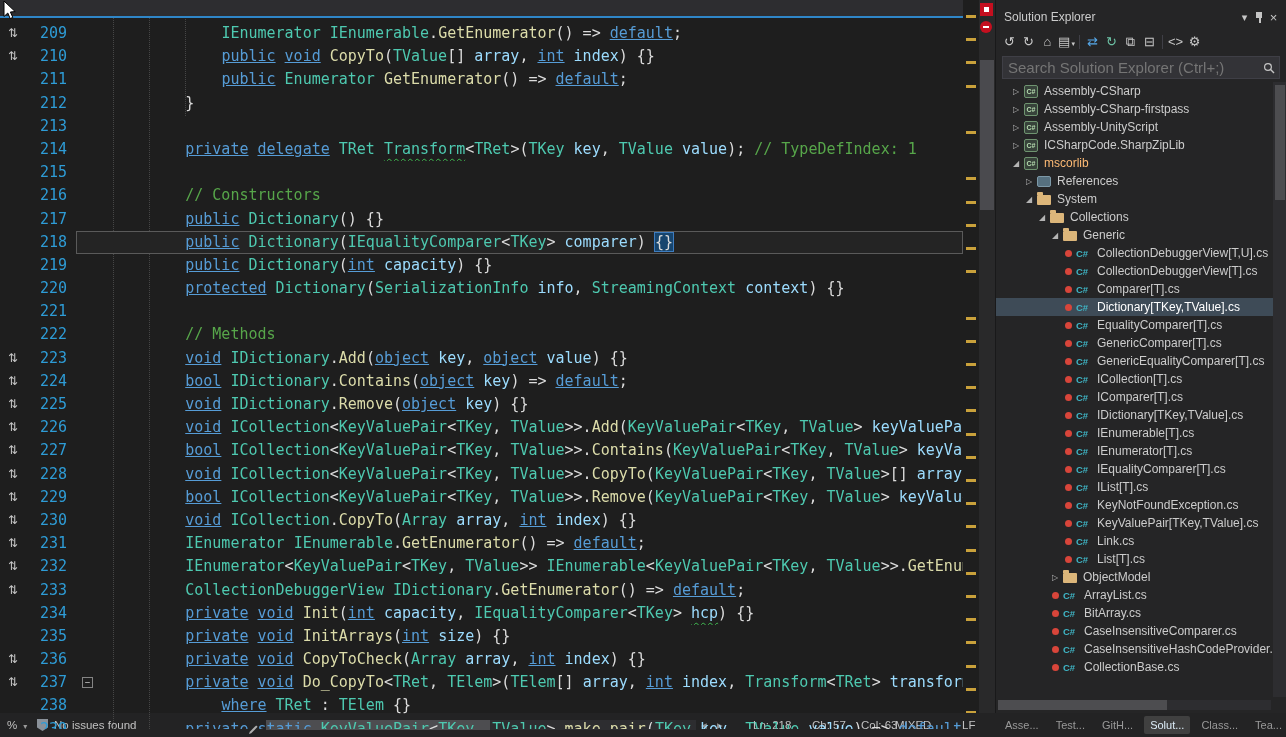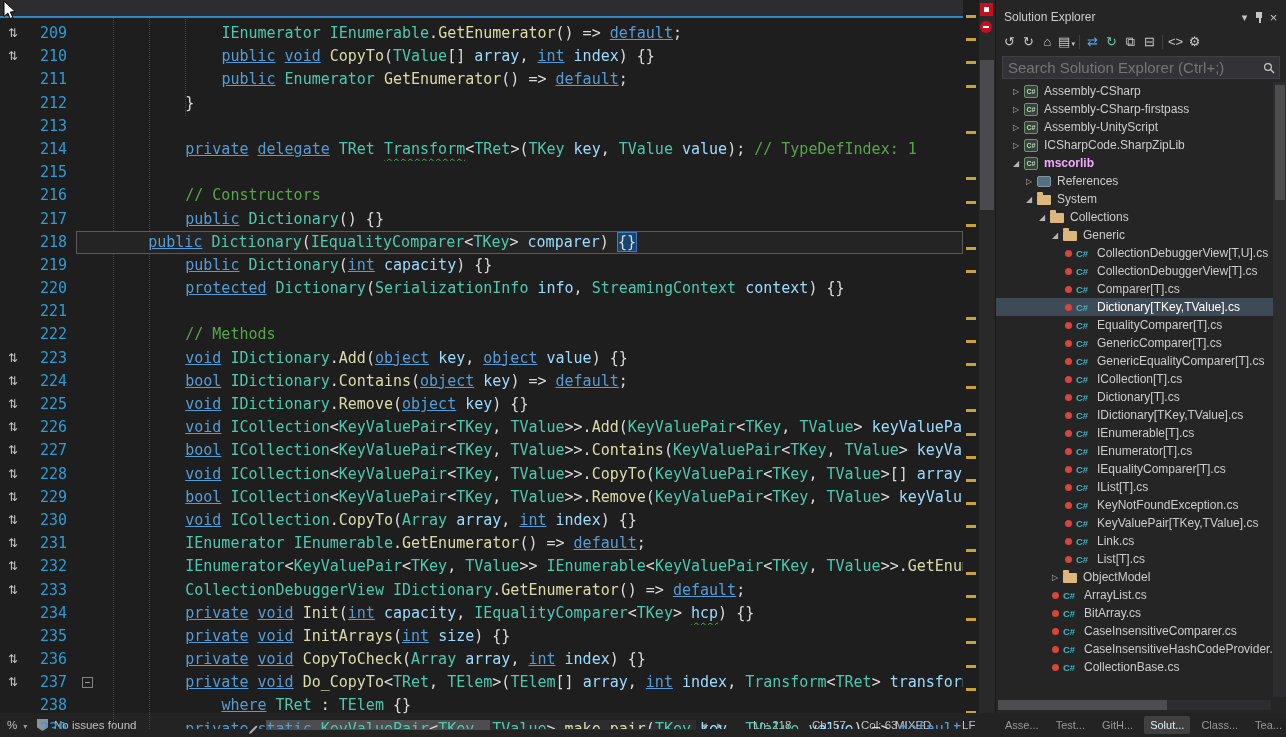--- a/index.html
+++ b/index.html
@@ -10,21 +10,21 @@
   .editor-pane{position:absolute;left:0;top:16px;width:963px;height:713px;background:#1e1e1e;overflow:hidden;}
   .editor-accent{position:absolute;left:0;top:0;width:963px;height:2px;background:#2f86c8;z-index:6;}
   .lines-wrap{position:absolute;inset:0;}
   .guide{position:absolute;top:0;bottom:0;border-left:1px dotted #464646;z-index:1;}
   .g1{left:113px;} .g2{left:149px;} .g3{left:185px;height:100px;bottom:auto;}
   .lines-host{position:absolute;inset:0;padding-top:6px;z-index:2;}
   .cl{display:flex;height:23.2px;font-family:"DejaVu Sans Mono",monospace;font-size:15px;line-height:23.2px;}
   .g-cell{width:26px;flex:none;text-align:center;font-family:"DejaVu Sans",sans-serif;font-size:12px;color:#c8c8c8;}
   .n-cell{width:50px;flex:none;text-align:right;padding-right:9px;color:#2e9cd6;box-sizing:border-box;}
   .b-cell{flex:1;display:flex;min-width:0;}
-  .cl.cur .b-cell{background:#242424;box-shadow:inset 0 0 0 1px #5a5a5a;flex-direction:column;}
+  .cl.cur .b-cell{background:#242424;box-shadow:inset 0 0 0 1px #5a5a5a;}
   .f-cell{width:37px;flex:none;position:relative;}
   .fold-box{position:absolute;left:6px;top:6px;width:11px;height:11px;box-sizing:border-box;border:1px solid #848484;
             background:#1e1e1e;color:#cccccc;font-size:9px;line-height:8px;text-align:center;}
   .c-cell{flex:1;white-space:pre;overflow:hidden;}
   .tk-k{color:#569cd6;text-decoration:underline;} .tk-t{color:#4ec9b0;} .tk-m{color:#dcdcaa;} .tk-p{color:#9cdcfe;}
   .tk-c{color:#57a64a;} .tk-w{color:#dcdcdc;}
   .squig{text-decoration:underline wavy #3fba50 1px;text-underline-offset:4px;text-decoration-skip-ink:none;}
   .selbr{background:#17456e;box-shadow:0 0 0 1px #3d7cc0;}
 
   
@@ -67,21 +67,21 @@
   .t-ex{width:11px;flex:none;font-size:8px;color:#b4b4b4;}
   .t-dot{width:7px;height:7px;border-radius:50%;background:#d8453a;margin-right:4px;flex:none;}
   .t-ico{margin-right:5px;flex:none;display:inline-block;}
   .i-csfile{color:#3fb6c6;font-weight:bold;font-size:9.5px;width:15px;}
   .i-project{width:14px;height:13px;background:#37423a;border:1px solid #6f9470;border-radius:2px;color:#b7dcb0;
              font-weight:bold;font-size:7px;line-height:12px;text-align:center;box-sizing:border-box;}
   .i-folder{position:relative;width:14px;height:10px;background:#dcb67a;border-radius:1px;margin-top:2px;}
   .i-folder:before{content:'';position:absolute;top:-3px;left:0;width:6px;height:3px;background:#dcb67a;border-radius:1px 1px 0 0;}
   .i-references{width:14px;height:11px;background:#56707f;border-radius:2px;border:1px solid #7d99a8;box-sizing:border-box;}
   .t-lbl{margin-left:1px;}
-  .t-lbl.bold{font-weight:bold;color:#f0abfc;}
+  .t-lbl.bold{font-weight:normal;color:#fdba74;}
   .se-vscroll{position:absolute;right:0;top:82px;bottom:16px;width:13px;background:#2d2d30;}
   .se-vthumb{position:absolute;left:1.5px;width:10px;top:3px;height:115px;background:#4d4d50;}
   .se-hscroll{position:absolute;left:2px;right:15px;bottom:3px;height:10px;background:#2d2d30;}
   .se-hthumb{position:absolute;left:0;top:0;height:10px;width:62%;background:#4d4d50;}
 
   
   .bottom-bar{position:absolute;left:0;right:0;top:713px;height:24px;background:#232324;color:#c0c0c0;font-size:11.5px;}
   .bb{position:absolute;top:0;height:24px;line-height:24px;}
   .bb-zoom{left:7px;} .bb-zoom .crt{font-size:8px;margin-left:6px;color:#9a9a9a;}
   .bb-shield{left:37px;top:6px;width:11px;height:12px;background:#8a9199;
@@ -517,21 +517,21 @@
           <span class="t-lbl">GenericEqualityComparer[T].cs</span>
         </div>
         <div class="trow" style="padding-left: 69px;">
           <span class="t-dot"></span>
           <span class="t-ico i-csfile">C#</span>
           <span class="t-lbl">ICollection[T].cs</span>
         </div>
         <div class="trow" style="padding-left: 69px;">
           <span class="t-dot"></span>
           <span class="t-ico i-csfile">C#</span>
-          <span class="t-lbl">Dictionary[T].cs</span>
+          <span class="t-lbl">IComparer[T].cs</span>
         </div>
         <div class="trow" style="padding-left: 69px;">
           <span class="t-dot"></span>
           <span class="t-ico i-csfile">C#</span>
           <span class="t-lbl">IDictionary[TKey,TValue].cs</span>
         </div>
         <div class="trow" style="padding-left: 69px;">
           <span class="t-dot"></span>
           <span class="t-ico i-csfile">C#</span>
           <span class="t-lbl">IEnumerable[T].cs</span>

